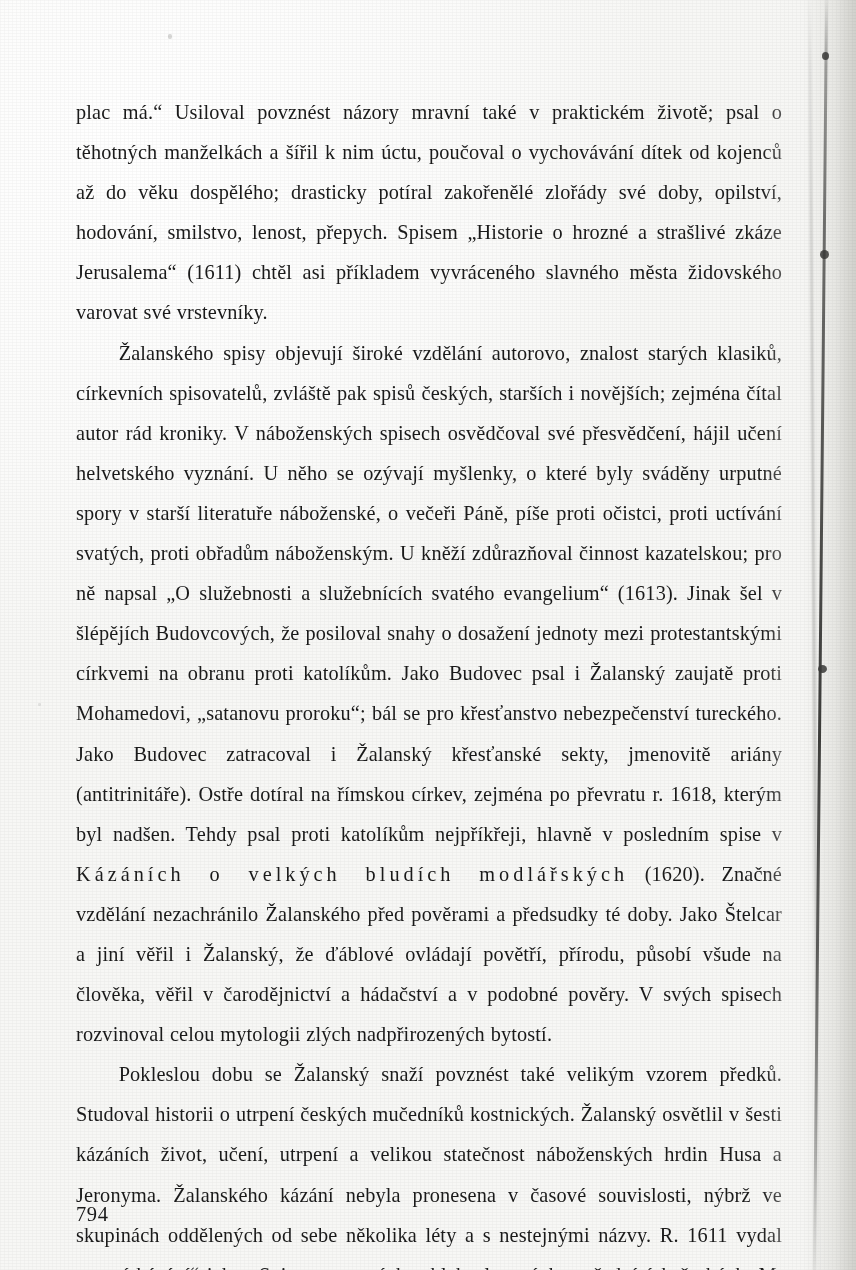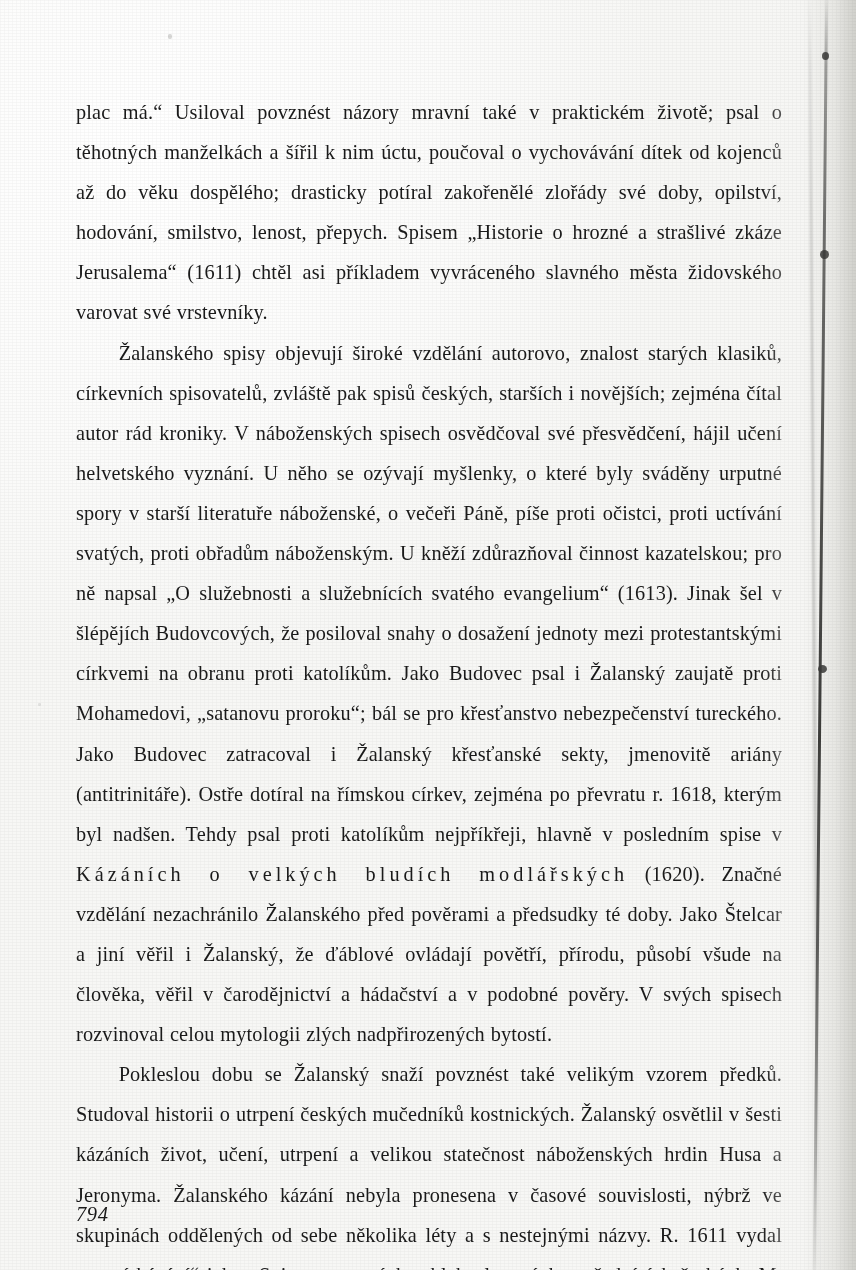--- a/index.html
+++ b/index.html
@@ -120,21 +120,20 @@
     letter-spacing: 4.0px;
     word-spacing: 5px;
   }
 
   .folio {
     position: absolute;
     left: 76px;
     top: 1203px;
     font-size: 20.5px;
     letter-spacing: 0.6px;
-    font-style: italic;
   }
 
   
   .noise {
     position: absolute;
     inset: 0;
     pointer-events: none;
     opacity: 0.055;
     background-image:
       repeating-linear-gradient(0deg,   rgba(0,0,0,0.5) 0 1px, rgba(255,255,255,0) 1px 3px),

